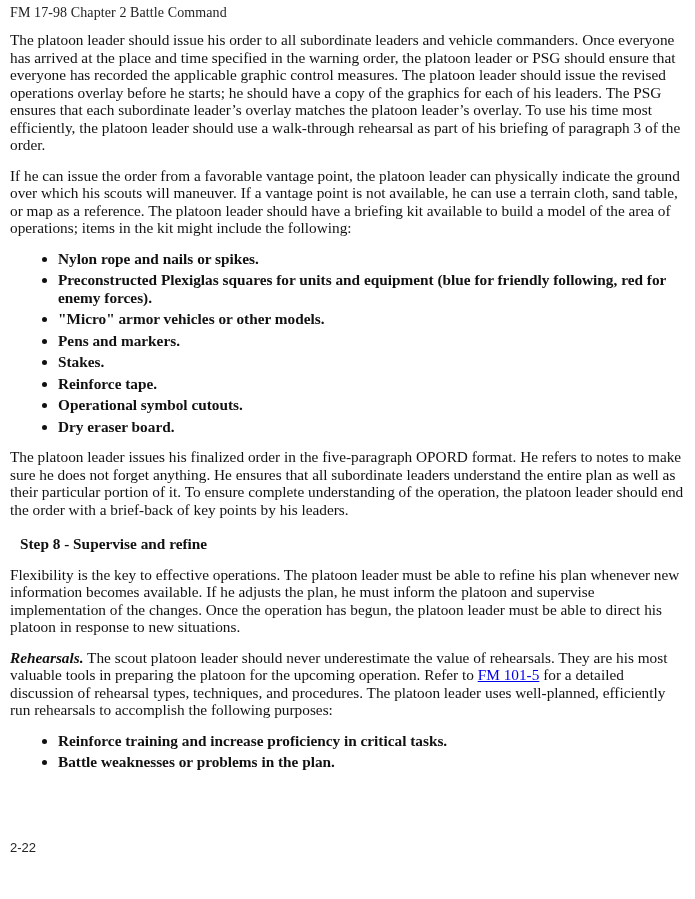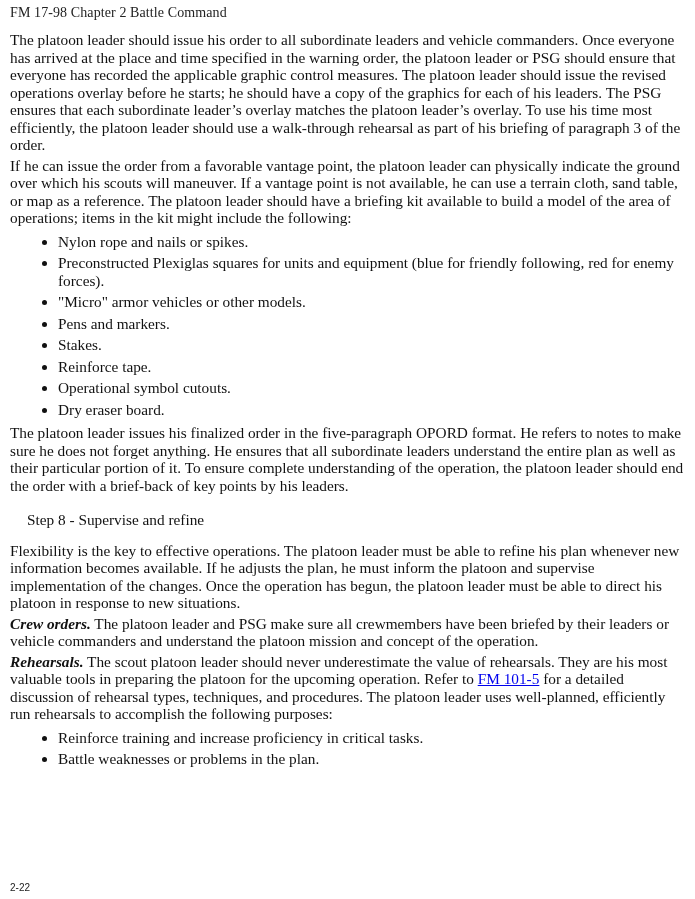--- a/index.html
+++ b/index.html
@@ -23,48 +23,49 @@
     font-family: Liberation Serif, serif;
     font-size: 14px;
     color: #222222;
     letter-spacing: 0.1px;
   }
   .content {
     margin-top: 10px;
     font-size: 15.3px;
     line-height: 17.5px;
   }
-  .content p { margin: 3px 0; }
+  .content p { margin: 13px 0; }
   .content p:first-child { margin-top: 0; }
   .content ul {
     margin: 6px 0;
     padding-left: 48px;
     list-style-type: disc;
+    font-weight: bold;
   }
   .content li { margin-bottom: 4px; }
   .section-heading {
     font-size: 15.3px;
     line-height: 17.5px;
-    font-weight: normal;
-    margin: 17px 0 13px 17px;
+    font-weight: bold;
+    margin: 17px 0 13px 10px;
   }
   .lead {
     font-weight: bold;
     font-style: italic;
   }
   a.doc-link {
     color: #0000ee;
     cursor: pointer;
   }
   .page-number {
     position: absolute;
     left: 10px;
-    top: 882px;
+    top: 840px;
     font-family: "Liberation Sans", sans-serif;
-    font-size: 10px;
+    font-size: 13px;
     color: #222222;
   }
 </style>
 </head>
 <body>
 
 <div class="page">
 
   <div class="running-header">FM 17-98 Chapter 2 Battle Command</div>
 
@@ -85,21 +86,20 @@
       <li>Dry eraser board.</li>
     </ul>
 
     <p>The platoon leader issues his finalized order in the five-paragraph OPORD format. He refers to notes to make sure he does not forget anything. He ensures that all subordinate leaders understand the entire plan as well as their particular portion of it. To ensure complete understanding of the operation, the platoon leader should end the order with a brief-back of key points by his leaders.</p>
 
     <h2 class="section-heading">Step 8 - Supervise and refine</h2>
 
     <p>Flexibility is the key to effective operations. The platoon leader must be able to refine his plan whenever new information becomes available. If he adjusts the plan, he must inform the platoon and supervise implementation of the changes. Once the operation has begun, the platoon leader must be able to direct his platoon in response to new situations.</p>
 
 
-    <p><span class="lead">Crew orders.</span><span> The platoon leader and PSG make sure all crewmembers have been briefed by their leaders or vehicle commanders and understand the platoon mission and concept of the operation.</span></p>
 
     <p><span class="lead">Rehearsals.</span><span> The scout platoon leader should never underestimate the value of rehearsals. They are his most valuable tools in preparing the platoon for the upcoming operation. Refer to </span><a class="doc-link" href="#">FM 101-5</a><span> for a detailed discussion of rehearsal types, techniques, and procedures. The platoon leader uses well-planned, efficiently run rehearsals to accomplish the following purposes:</span></p>
 
     <ul>
       <li>Reinforce training and increase proficiency in critical tasks.</li>
       <li>Battle weaknesses or problems in the plan.</li>
     </ul>
 
   </div>
 

